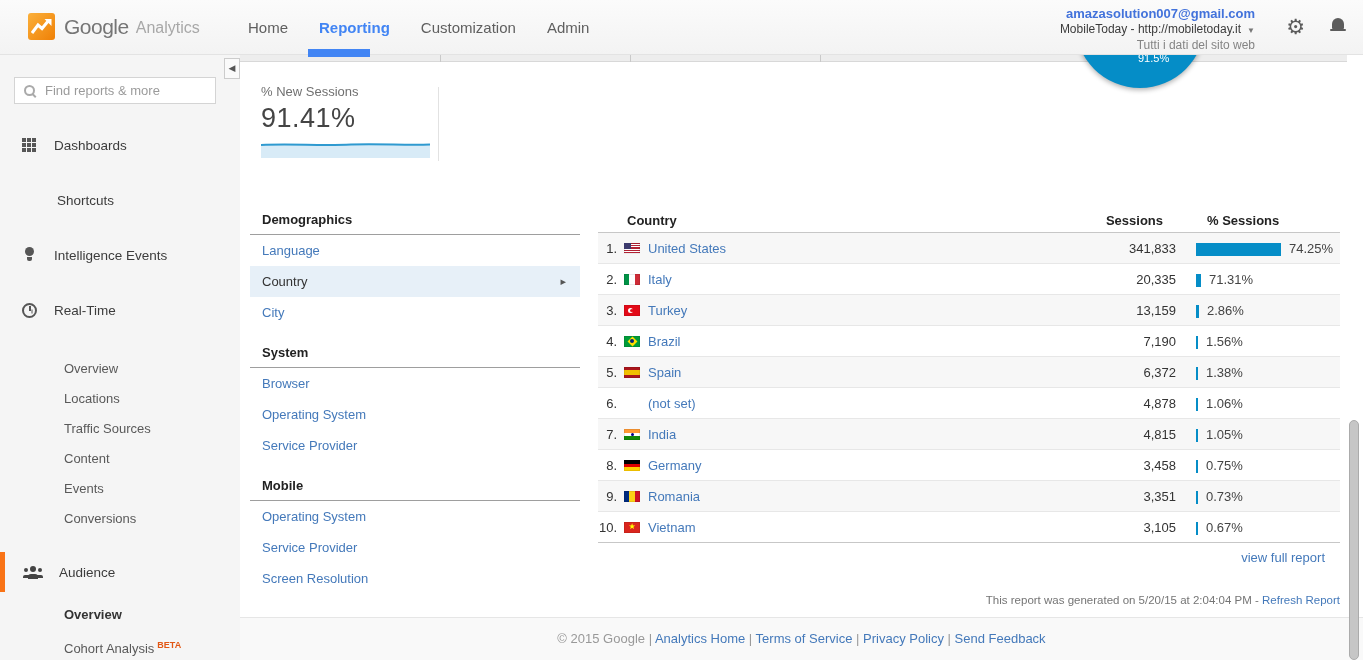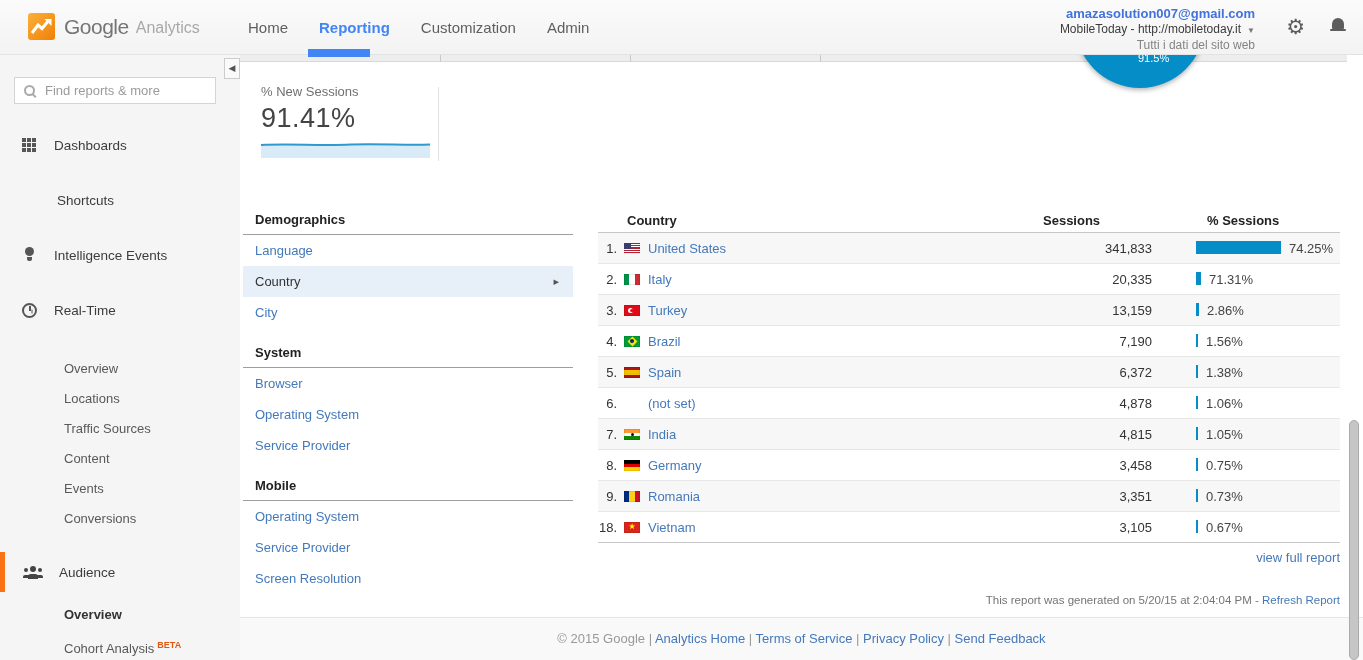--- a/index.html
+++ b/index.html
@@ -79,44 +79,44 @@
   .pie-label { position:absolute; left:63px; top:94px; color:#fff; font-size:11px; }
 
   
   .metric { position:absolute; left:261px; top:84px; z-index:4; }
   .metric-label { font-size:13px; color:#707070; }
   .metric-value { font-size:27px; color:#444; margin-top:4px; letter-spacing:0.5px; }
   .sparkline { margin-top:6px; }
   .metric-divider { position:absolute; left:438px; top:87px; height:74px; width:1px; background:#e2e2e2; }
 
   
-  .panel { position:absolute; left:243px; top:206px; width:330px; z-index:4; }
+  .panel { position:absolute; left:250px; top:206px; width:330px; z-index:4; }
   .ptitle { font-size:13px; font-weight:bold; color:#222; padding:6px 12px 7px; border-bottom:1px solid #9e9e9e; }
   .pgroup { margin-bottom:11px; }
   .plink { position:relative; height:31px; line-height:31px; padding-left:12px; font-size:13px; color:#4479ba; cursor:pointer; }
   .plink.selected { background:#e7f0f8; color:#333; }
   .sel-arrow { position:absolute; right:14px; top:0; font-size:11px; color:#555; }
 
   
   .ctable { position:absolute; left:598px; top:209px; width:742px; z-index:4; font-size:13px; }
   .thead { display:flex; align-items:center; height:24px; font-weight:bold; color:#222; border-bottom:1px solid #c7c7c7; }
   .h-country { flex:1; padding-left:29px; }
-  .h-sess { width:120px; }
+  .h-sess { width:120px; text-align:right; }
   .h-pct { width:133px; margin-left:44px; }
   .trow { display:flex; align-items:center; height:31px; border-bottom:1px solid #e7e7e7; background:#fff; }
   .trow.odd { background:#f7f7f7; }
   .trow:last-child { border-bottom:1px solid #c7c7c7; }
   .c-rank { width:26px; text-align:right; padding-right:7px; color:#333; }
   .flag { width:16px; height:11px; position:relative; display:inline-block; box-shadow:inset 0 0 0 1px rgba(0,0,0,0.08); flex:none; }
   .c-country { flex:1; margin-left:8px; color:#4479ba; cursor:pointer; }
   .c-sess { width:120px; text-align:right; color:#333; }
-  .c-pct { width:144px; margin-left:44px; display:flex; align-items:flex-start; }
+  .c-pct { width:144px; margin-left:20px; display:flex; align-items:flex-end; }
   .bar { display:inline-block; height:13px; background:#058dc7; flex:none; }
   .pct-label { margin-left:8px; color:#444; }
-  .view-full { position:absolute; right:23px; top:550px; font-size:13px; color:#4479ba; cursor:pointer; z-index:4; }
+  .view-full { position:absolute; right:38px; top:550px; font-size:13px; color:#4479ba; cursor:pointer; z-index:4; }
 
   
   .flag-none { visibility:hidden; }
   .flag-us { background:repeating-linear-gradient(180deg,#b22234 0 1.1px,#fff 1.1px 2.2px); }
   .flag-us::after { content:""; position:absolute; left:0; top:0; width:7px; height:6px; background:#3c3b6e; }
   .flag-it { background:linear-gradient(90deg,#009246 0 33%,#fff 33% 67%,#ce2b37 67%); }
   .flag-tr { background:#e30a17; }
   .flag-tr::after { content:""; position:absolute; left:4px; top:3px; width:5px; height:5px; border-radius:50%; background:#fff; }
   .flag-tr::before { content:""; position:absolute; left:6px; top:4px; width:4px; height:3px; border-radius:50%; background:#e30a17; z-index:1; }
   .flag-br { background:#009b3a; }
@@ -351,21 +351,21 @@
           <span class="c-rank">9.</span>
           <span class="flag flag-ro"></span>
           <span class="c-country">Romania</span>
           <span class="c-sess">3,351</span>
           <span class="c-pct">
             <span class="bar" style="width: 2px;"></span>
             <span class="pct-label">0.73%</span>
           </span>
         </div>
         <div class="trow">
-          <span class="c-rank">18.</span>
+          <span class="c-rank">10.</span>
           <span class="flag flag-vn"></span>
           <span class="c-country">Vietnam</span>
           <span class="c-sess">3,105</span>
           <span class="c-pct">
             <span class="bar" style="width: 2px;"></span>
             <span class="pct-label">0.67%</span>
           </span>
         </div>
       </div>
   </div>

